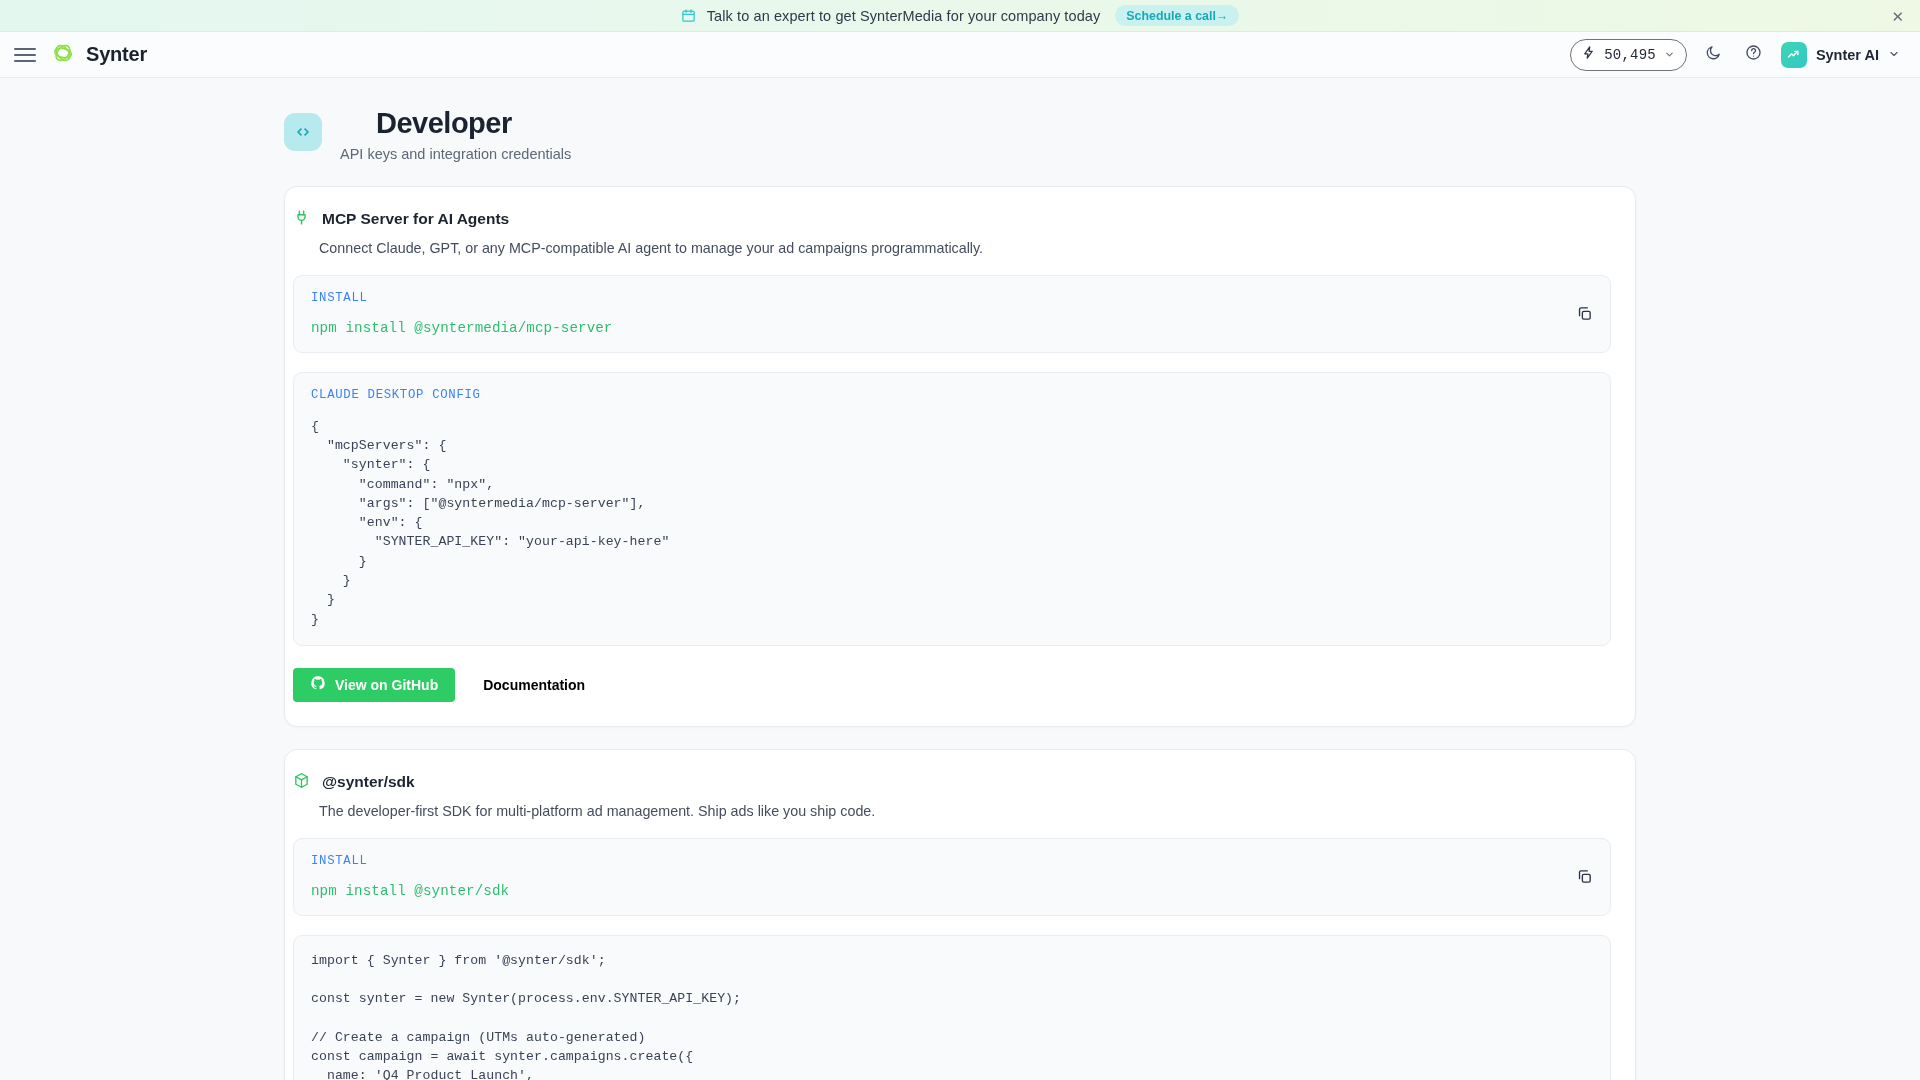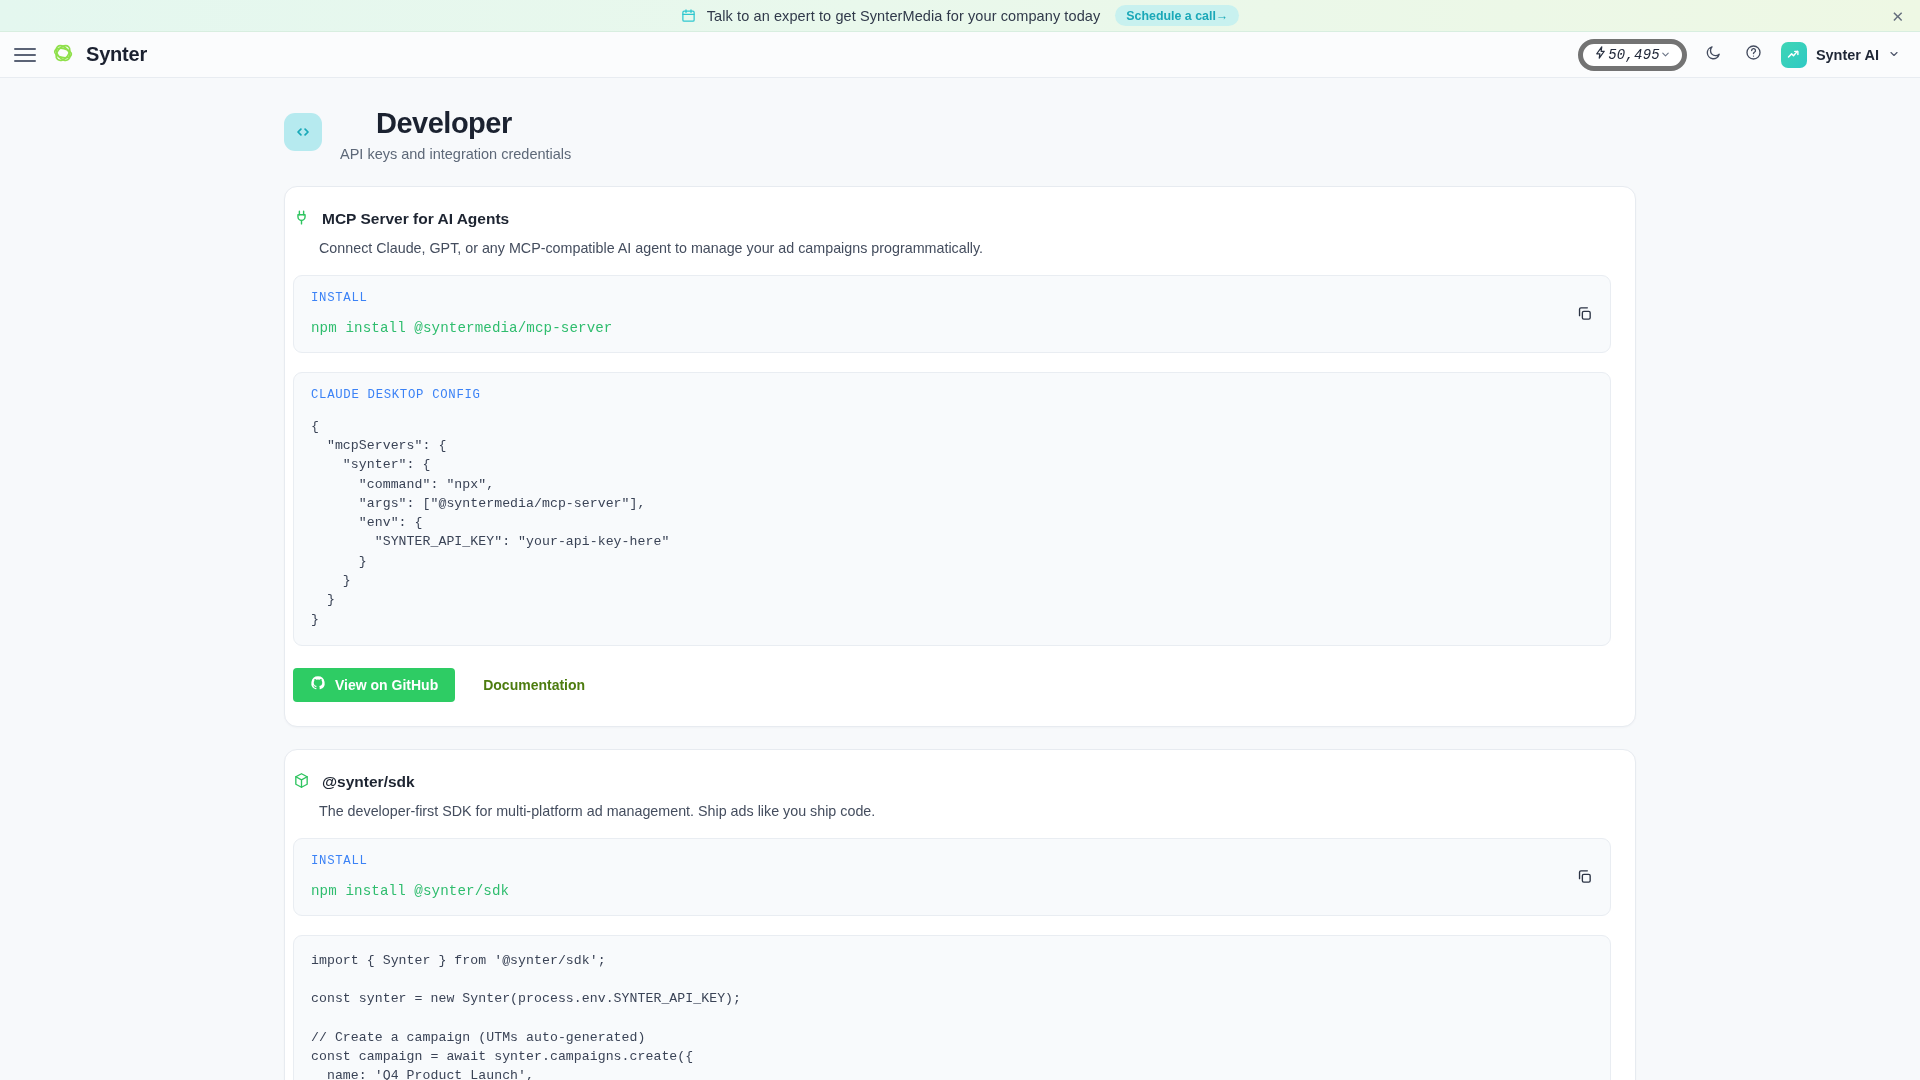--- a/index.html
+++ b/index.html
@@ -76,28 +76,27 @@
     color: #1b2130;
     letter-spacing: -.2px;
   }
   .nav-right {
     margin-left: auto;
     display: flex;
     align-items: center;
     gap: 14px;
   }
   .credits-pill {
-    display: flex; align-items: center; 
+    display: flex; align-items: center; gap: 8px;
     height: 32px;
     padding: 0 11px 0 10px;
-    border: 5px solid #737373;
+    border: 1px solid #737373;
     border-radius: 999px;
     background: #ffffff;
     cursor: pointer;
-    font-style: italic;
   }
   .credits-value {
     font-family: "Liberation Mono", monospace;
     font-size: 14px;
     color: #22293a;
     letter-spacing: .2px;
   }
   .icon-btn {
     width: 26px; height: 26px;
     display: flex; align-items: center; justify-content: center;
@@ -225,21 +224,21 @@
     color: #ffffff;
     font-size: 14px;
     font-weight: 700;
     border: none;
     border-radius: 4px;
     cursor: pointer;
   }
   .btn-doc {
     font-size: 14px;
     font-weight: 700;
-    color: #4d7c0f;
+    color: #000000;
     cursor: pointer;
     background: none;
     border: none;
     padding: 0 4px;
   }
 </style>
 </head>
 <body>
 
 <div class="promo-banner">

